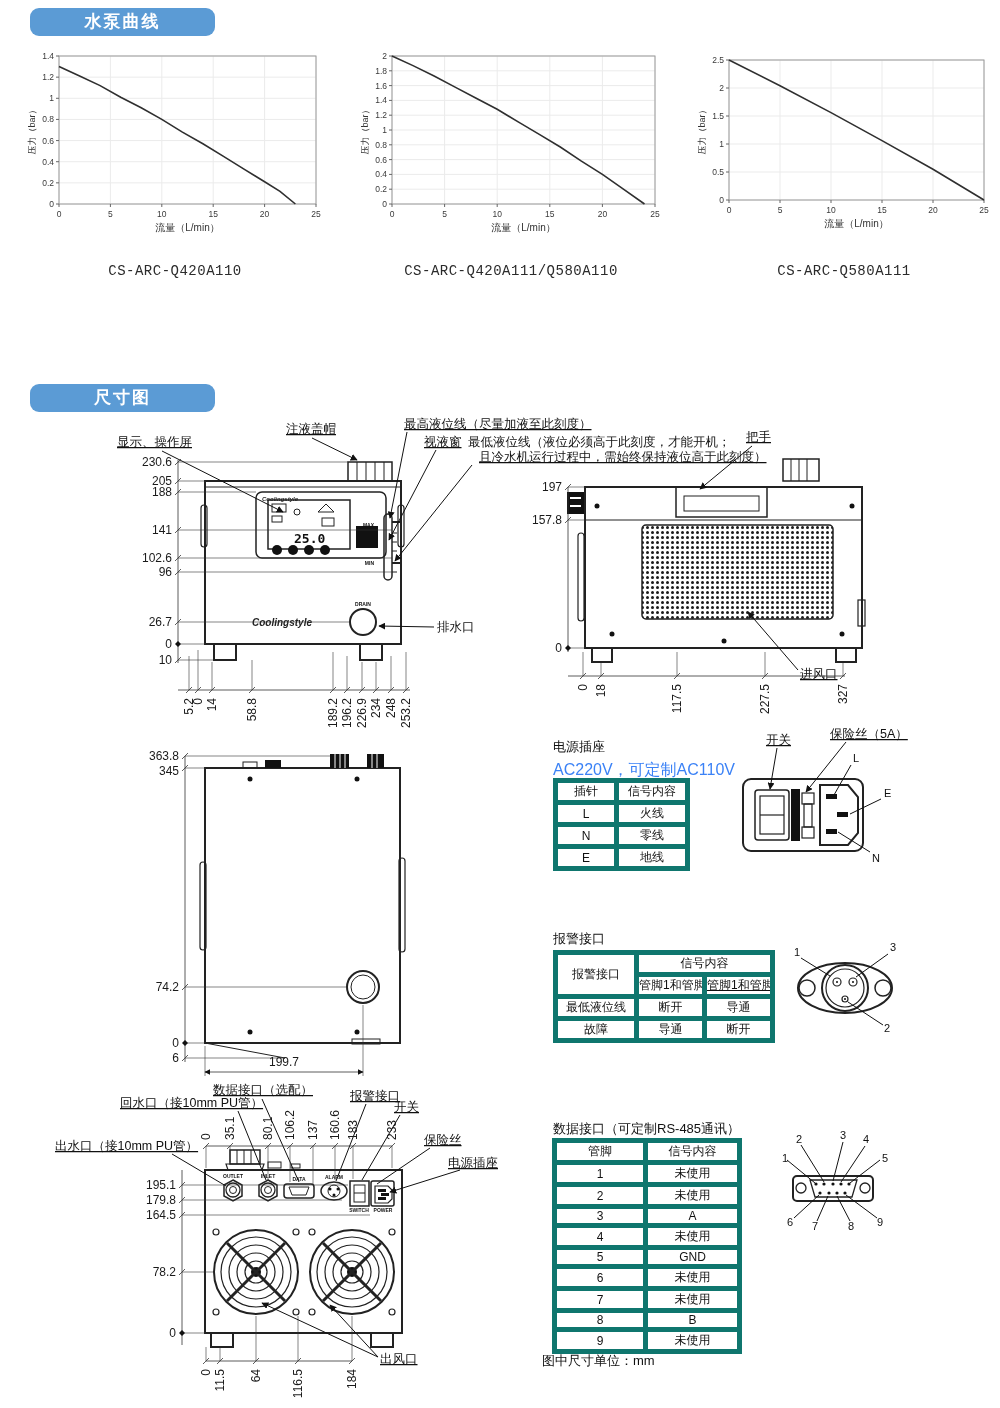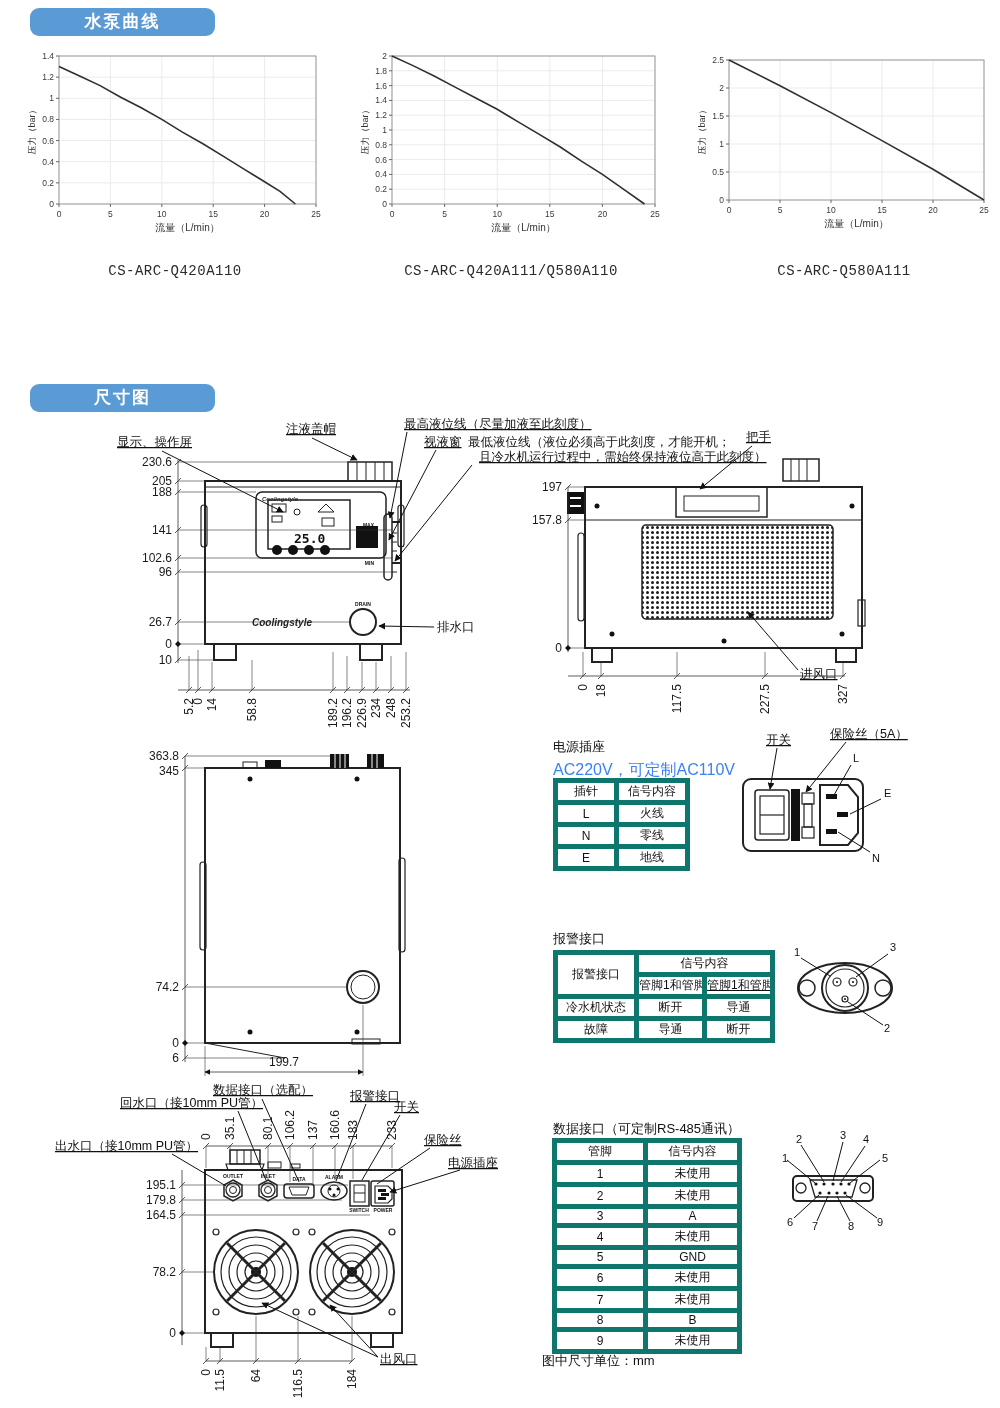--- a/index.html
+++ b/index.html
@@ -214,21 +214,21 @@
     <tbody>
         <tr style="height:16px;">
       <td rowspan="2" style="width:76px;">报警接口</td>
       <td colspan="2">信号内容</td>
     </tr>
     <tr style="height:17px;">
       <td style="width:72px;">管脚1和管脚2</td>
       <td style="width:74px;text-decoration:underline;">管脚1和管脚3</td>
     </tr>
     <tr style="height:17px;">
-      <td>冷水机状态</td>
+      <td>最低液位线</td>
       <td>断开</td>
       <td>导通</td>
     </tr>
     <tr style="height:17px;">
       <td>故障</td>
       <td>导通</td>
       <td>断开</td>
     </tr>
   </tbody>
     </table>

